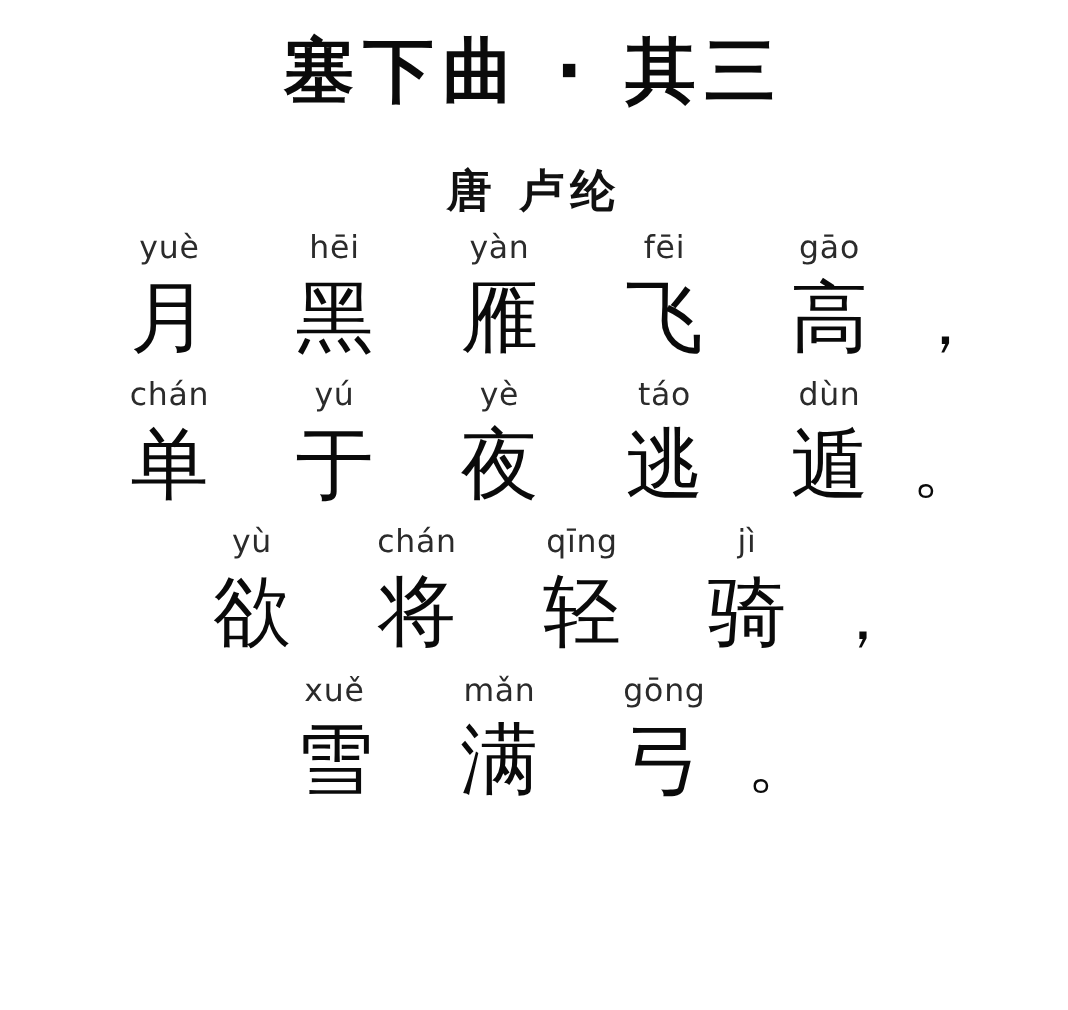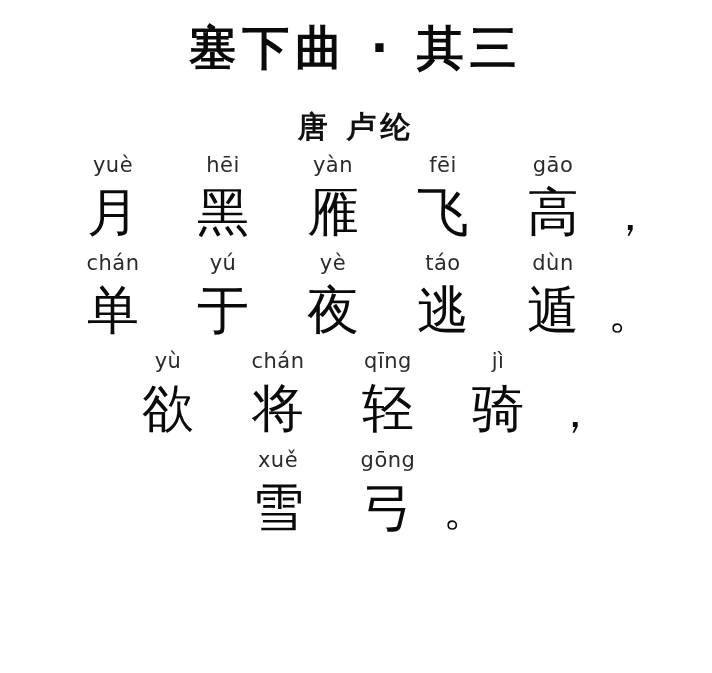--- a/index.html
+++ b/index.html
@@ -180,20 +180,24 @@
         <div class="hanzi">，</div>
       </div>
     </div>
 
     <div class="line">
       <div class="char-block">
         <div class="pinyin">xuě</div>
         <div class="hanzi">雪</div>
       </div>
       <div class="char-block">
+        <div class="pinyin">mǎn</div>
+        <div class="hanzi">满</div>
+      </div>
+      <div class="char-block">
         <div class="pinyin">gōng</div>
         <div class="hanzi">弓</div>
       </div>
       <div class="char-block punct">
         <div class="pinyin">.</div>
         <div class="hanzi">。</div>
       </div>
     </div>
 
   </div>

